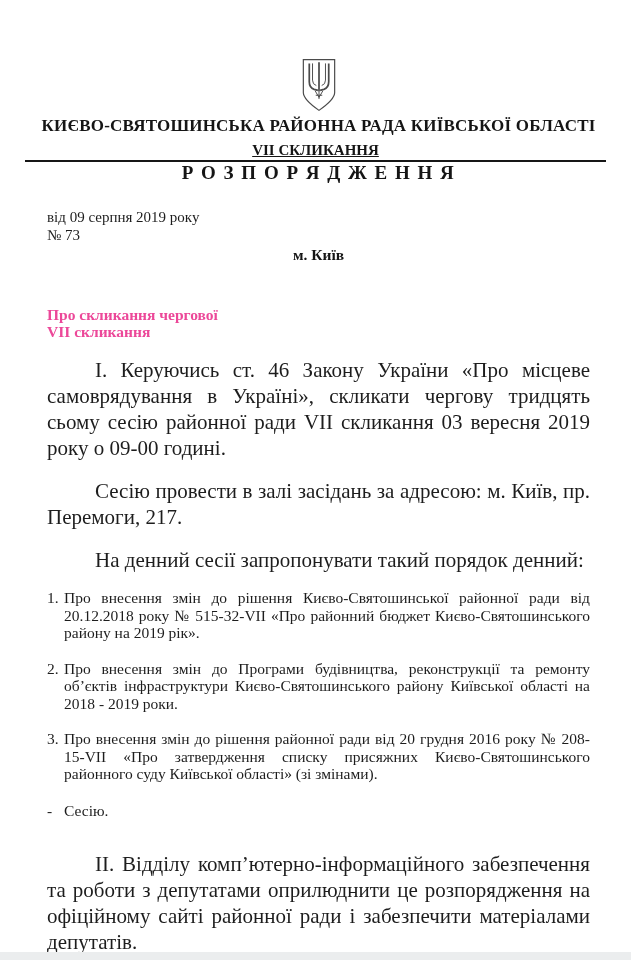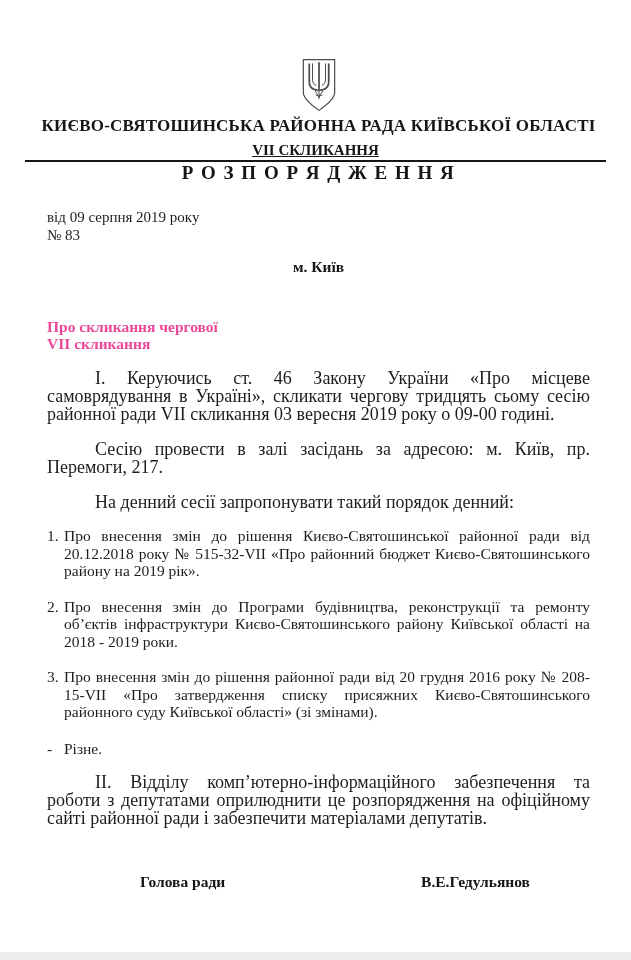--- a/index.html
+++ b/index.html
@@ -40,32 +40,32 @@
     font-weight: bold; font-size: 19px; letter-spacing: 1.5px;
     color: #151515;
   }
 
   .meta-row {
     display: flex; justify-content: space-between; align-items: baseline;
     margin-top: 24px; font-size: 15px; line-height: 18px; flex-direction: column;
   }
 
   .city {
-    margin-top: 14px; text-align: center;
+    margin-top: 2px; text-align: center;
     font-weight: bold; font-size: 15.5px; line-height: 18px; color: #151515;
   }
 
   .subject {
     margin-top: 42px;
     font-weight: bold; font-size: 15.5px; line-height: 17px; color: #ec4899;
   }
 
   .para {
     margin: 17px 0 0 0;
-    font-size: 18px; line-height: 18px;
+    font-size: 21px; line-height: 26px;
     text-align: justify; text-indent: 48px;
   }
 
   .agenda { margin-top: 16px; }
   .agenda-item {
     position: relative; padding-left: 17px; margin-top: 18px;
     font-size: 15.5px; line-height: 17.5px; text-align: justify;
   }
   .agenda-item:first-child { margin-top: 0; }
   .agenda-item .marker { position: absolute; left: 0; top: 0; }
@@ -110,21 +110,21 @@
     <div class="org-name">КИЄВО-СВЯТОШИНСЬКА РАЙОННА РАДА КИЇВСЬКОЇ ОБЛАСТІ</div>
 
     <div class="convocation-wrap">
       <span class="convocation">VII СКЛИКАННЯ</span>
     </div>
 
     <div class="doc-type">Р О З П О Р Я Д Ж Е Н Н Я</div>
 
     <div class="meta-row">
       <span>від 09 серпня 2019 року</span>
-      <span>№ 83</span>
+      <span>№ 73</span>
     </div>
 
     <div class="city">м. Київ</div>
 
     <div class="subject">
       <div>Про скликання чергової</div>
       <div>VII скликання</div>
     </div>
 
     <p class="para">І. Керуючись ст. 46 Закону України «Про місцеве самоврядування в Україні», скликати чергову тридцять сьому сесію районної ради VII скликання 03 вересня 2019 року о 09-00 годині.</p>
@@ -139,25 +139,25 @@
       <div class="agenda-item">
         <span class="marker">2.</span>
         <span>Про внесення змін до Програми будівництва, реконструкції та ремонту об’єктів інфраструктури Києво-Святошинського району Київської області на 2018 - 2019 роки.</span>
       </div>
       <div class="agenda-item">
         <span class="marker">3.</span>
         <span>Про внесення змін до рішення районної ради від 20 грудня 2016 року № 208-15-VII «Про затвердження списку присяжних Києво-Святошинського районного суду Київської області» (зі змінами).</span>
       </div>
       <div class="agenda-item" style="margin-top:19px;">
         <span class="marker">-</span>
-        <span>Різне.</span>
+        <span>Сесію.</span>
       </div>
     </div>
 
-    <p class="para" style="margin-top:16px;">ІІ. Відділу комп’ютерно-інформаційного забезпечення та роботи з депутатами оприлюднити це розпорядження на офіційному сайті районної ради і забезпечити матеріалами депутатів.</p>
+    <p class="para" style="margin-top:32px;">ІІ. Відділу комп’ютерно-інформаційного забезпечення та роботи з депутатами оприлюднити це розпорядження на офіційному сайті районної ради і забезпечити матеріалами депутатів.</p>
 
     <div class="signature-row">
       <span>Голова ради</span>
       <span>В.Е.Гедульянов</span>
     </div>
 
   </div>
 
   <div class="bottom-strip"></div>
 </div>

